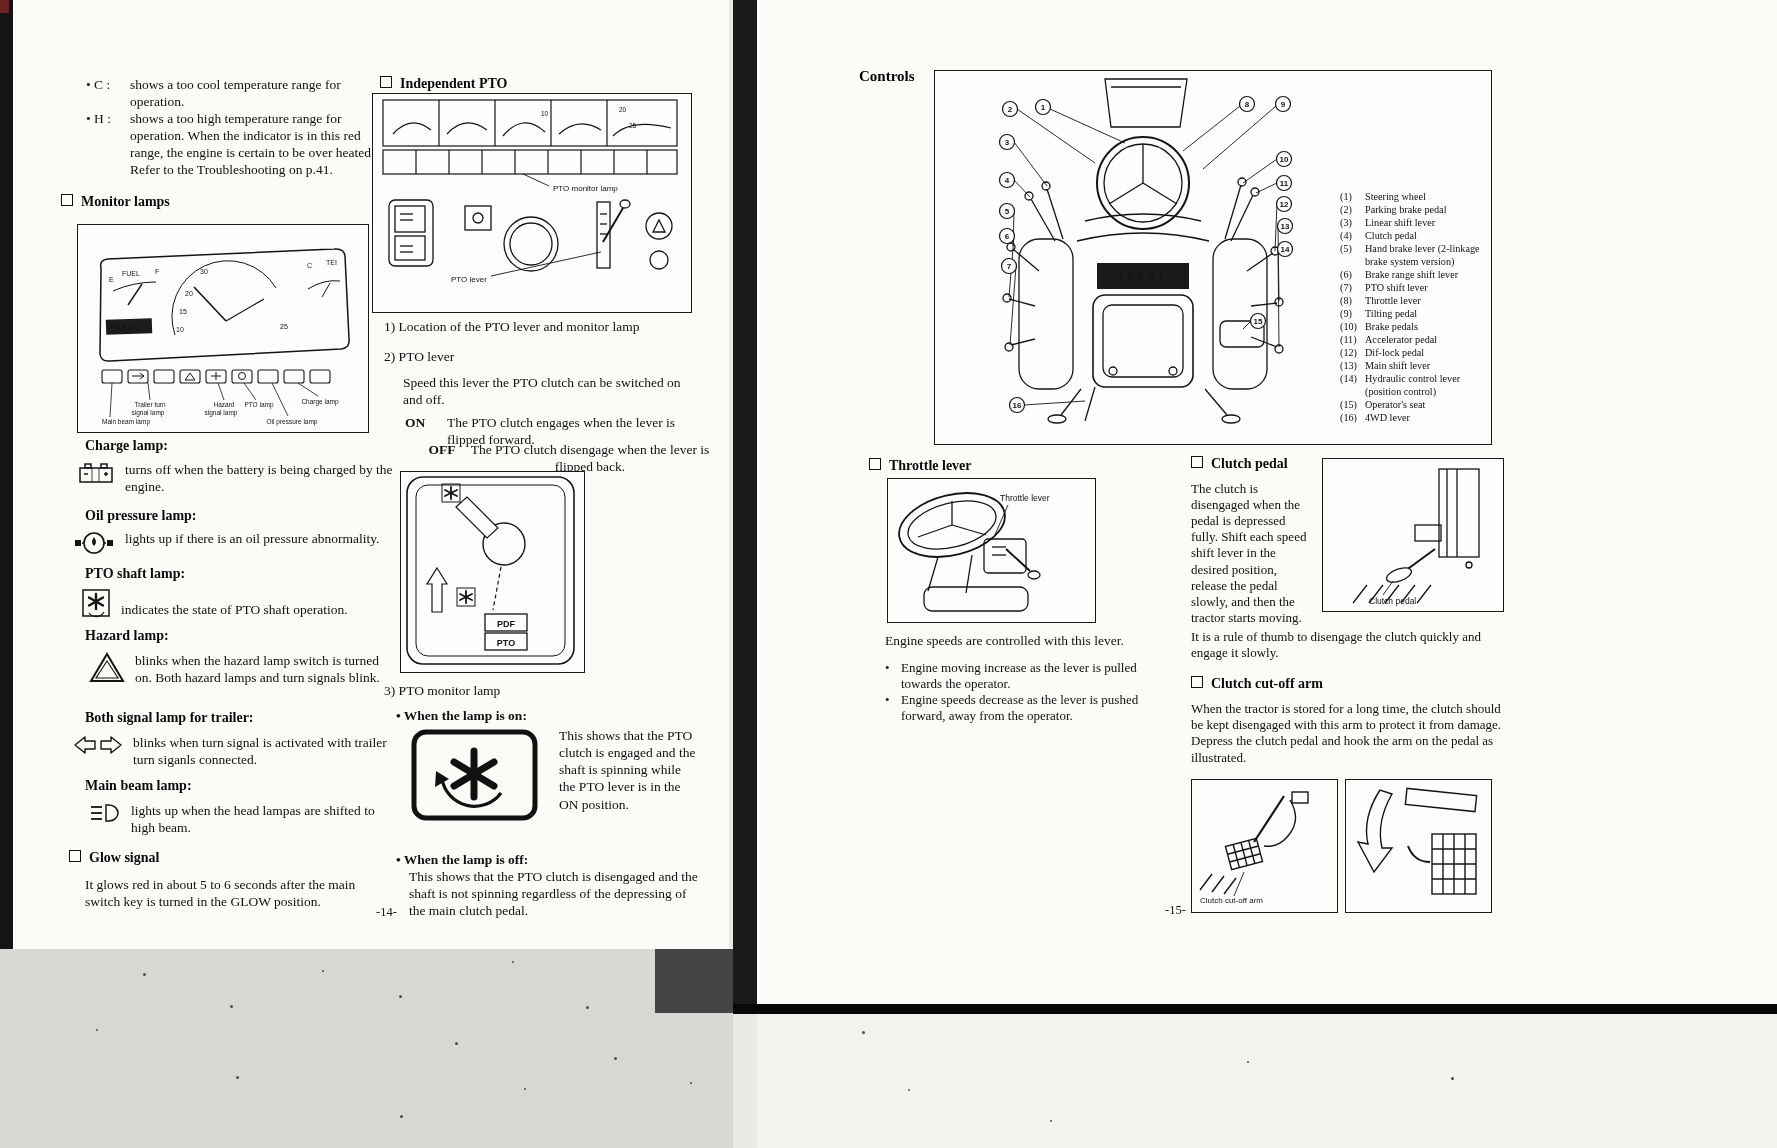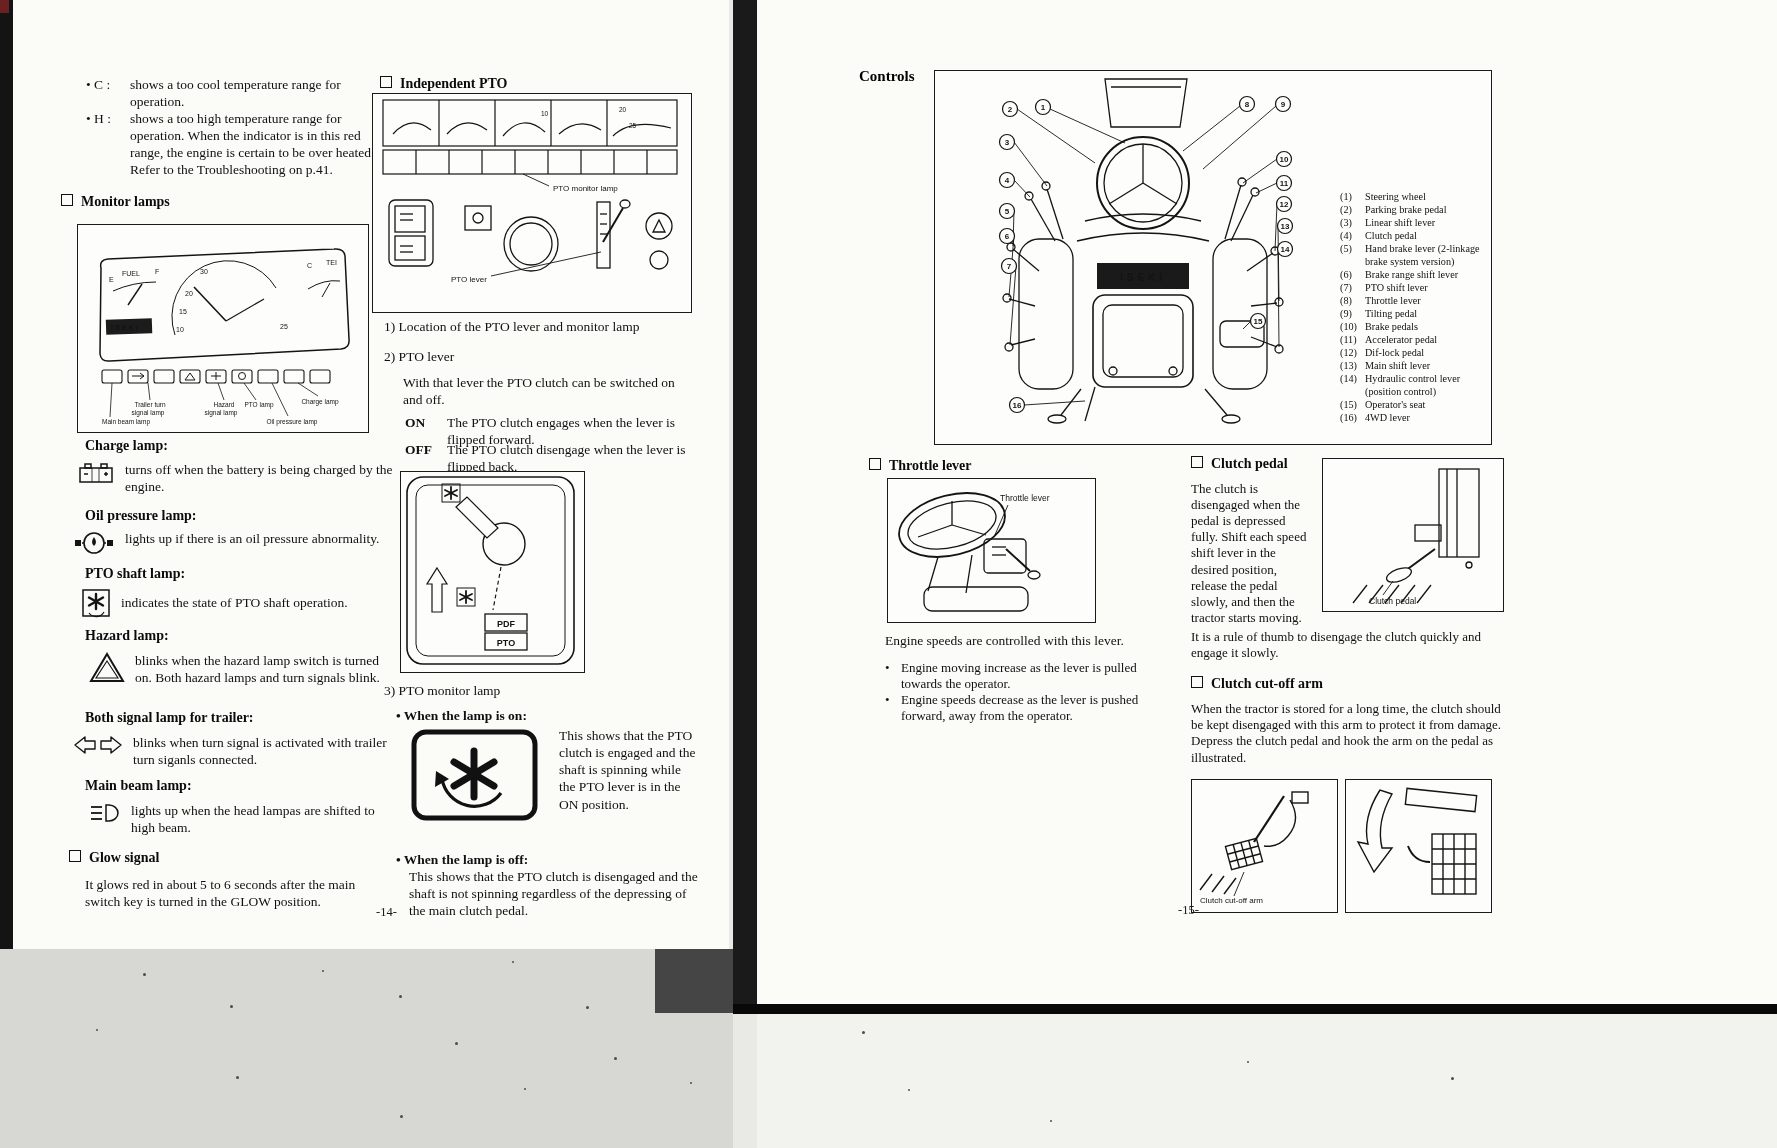--- a/index.html
+++ b/index.html
@@ -145,21 +145,21 @@
             <circle cx="21" cy="13" r="10" fill="none" stroke="#141414" stroke-width="1.6"></circle>
             <path d="M21,7 q4,6 0,9 q-4,-3 0,-9" fill="#141414"></path>
             <line x1="9" y1="13" x2="11" y2="13" stroke="#141414" stroke-width="1.4"></line>
             <line x1="31" y1="13" x2="33" y2="13" stroke="#141414" stroke-width="1.4"></line>
           </svg>
       </span>
       <span class="bt" style="width:268px;">lights up if there is an oil pressure abnormality.</span>
     </div>
 
     <div class="abs head" style="left:72px;top:566px;">PTO shaft lamp:</div>
-    <div class="abs lamp-row" style="left:68px;top:588px;width:316px;align-items:center;">
+    <div class="abs lamp-row" style="left:68px;top:588px;width:316px;align-items:flex-end;">
       <span class="lamp-icon">
         <svg width="30" height="30" viewBox="0 0 30 30">
             <rect x="2" y="2" width="26" height="26" fill="none" stroke="#141414" stroke-width="1.5"></rect>
             <g stroke="#141414" stroke-width="2.4" stroke-linecap="round">
               <line x1="15" y1="6" x2="15" y2="21"></line>
               <line x1="8" y1="9.5" x2="22" y2="17.5"></line>
               <line x1="8" y1="17.5" x2="22" y2="9.5"></line>
             </g>
             <path d="M8,25 A9,9 0 0 0 23,24" fill="none" stroke="#141414" stroke-width="1.2"></path>
           </svg>
@@ -267,27 +267,27 @@
             <polygon points="286,126 292,138 280,138"></polygon>
           <circle cx="286" cy="166" r="9"></circle>
         </g>
         <line x1="118" y1="182" x2="228" y2="158" stroke="#141414" stroke-width="0.9"></line>
         <text x="78" y="188" class="fs8">PTO lever</text>
       </svg>
     </div>
 
     <div class="abs bt" style="left:371px;top:318px;">1)  Location of the PTO lever and monitor lamp</div>
     <div class="abs bt" style="left:371px;top:348px;">2)  PTO lever</div>
-    <div class="abs bt" style="left:390px;top:374px;width:294px;">With that lever the PTO clutch can be switched on and off.</div>
+    <div class="abs bt" style="left:390px;top:374px;width:294px;">Speed this lever the PTO clutch can be switched on and off.</div>
 
     <div class="abs onoff-row bt" style="left:392px;top:414px;width:296px;">
       <span class="onoff-label">ON</span>
       <span>The PTO clutch engages when the lever is flipped forward.</span>
     </div>
-    <div class="abs onoff-row bt" style="left:392px;top:441px;width:296px;">
+    <div class="abs onoff-row bt" style="left:408px;top:441px;width:296px;text-align:center;">
       <span class="onoff-label">OFF</span>
       <span>The PTO clutch disengage when the lever is flipped back.</span>
     </div>
 
     <div class="fig" style="left:387px;top:471px;width:183px;height:200px;">
       <svg width="180" height="197" viewBox="0 0 180 197">
         <g fill="none" stroke="#141414">
           <rect x="6" y="5" width="167" height="187" rx="16" stroke-width="1.6"></rect>
           <rect x="15" y="13" width="149" height="171" rx="12" stroke-width="1"></rect>
           <circle cx="103" cy="72" r="21" stroke-width="1.4"></circle>
@@ -606,21 +606,21 @@
                 <line x1="86" y1="84" x2="130" y2="84"></line>
                 <line x1="86" y1="99" x2="130" y2="99"></line>
               <path d="M34,10 Q16,38 22,64 L12,62 L28,92 L46,68 L36,68 Q30,42 46,14 Z"></path>
               <path d="M62,66 q6,16 22,16" stroke-width="2"></path>
             </g>
           </svg>
         </div>
       </div>
     </div>
 
-    <div class="abs pagenum" style="left:408px;top:903px;margin-left:13px;">-15-</div>
+    <div class="abs pagenum" style="left:408px;top:903px;">-15-</div>
   </div>
 
   <div class="abs" style="left:0;top:0;width:13px;height:952px;background:#141414;"></div>
   <div class="abs" style="left:0;top:0;width:9px;height:13px;background:#6d2020;"></div>
   <div class="abs" style="left:733px;top:0;width:24px;height:1013px;background:#1a1a1a;"></div>
   <div class="abs" style="left:0;top:949px;width:733px;height:199px;background:#d7d7d3;"></div>
   <div class="abs" style="left:655px;top:949px;width:78px;height:64px;background:#454545;"></div>
   <div class="abs" style="left:733px;top:1004px;width:1044px;height:10px;background:#080808;"></div>
   <div class="abs" style="left:757px;top:1014px;width:1020px;height:134px;background:#f2f2ef;"></div>
 

